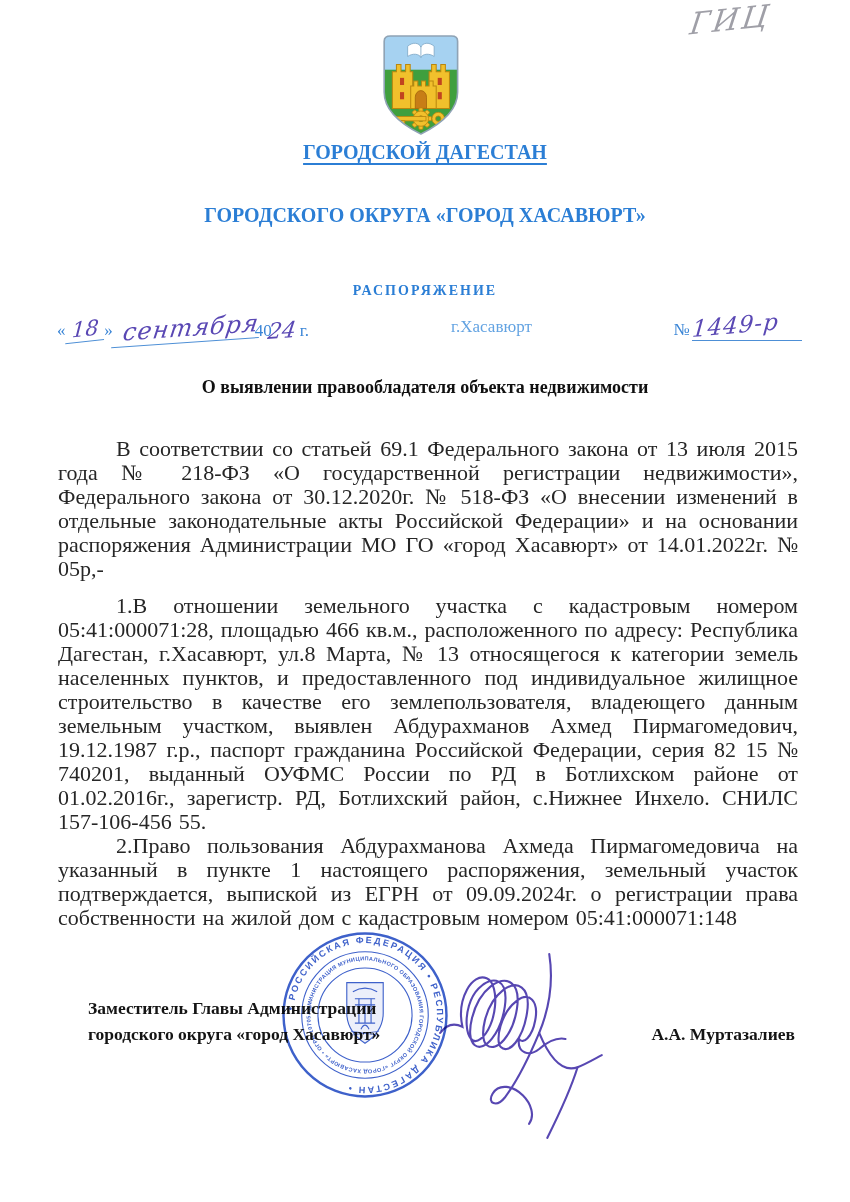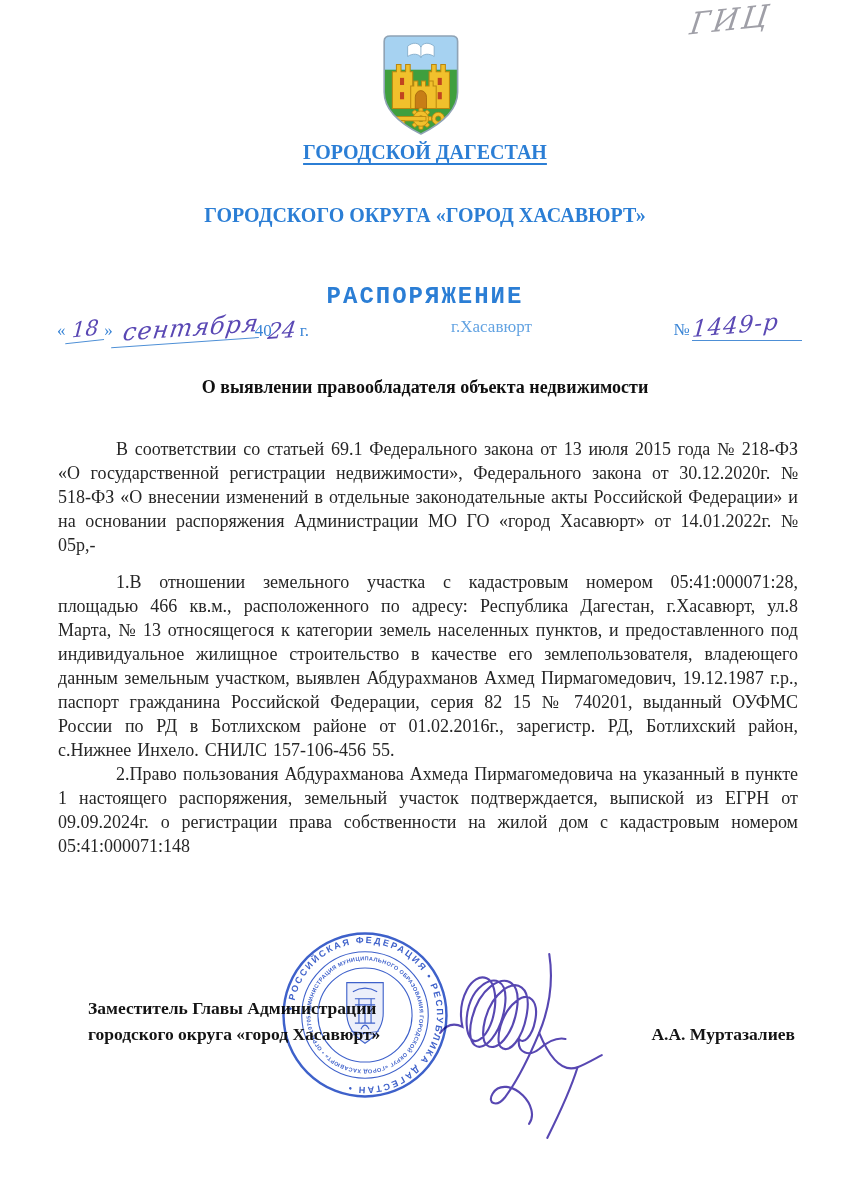--- a/index.html
+++ b/index.html
@@ -14,40 +14,40 @@
     font-family:"DejaVu Serif", serif;font-style:italic;
     transform:rotate(-6deg) skewX(-14deg);letter-spacing:3px;opacity:.85;
   }
   
   .emblem{left:50%;top:33px;transform:translateX(-55%);}
   
   .hdr{left:0;width:100%;text-align:center;color:#2b7ed5;font-weight:bold;}
   .h-republic{top:141px;font-size:20px;}
   .h-republic span{text-decoration:underline;text-underline-offset:4px;text-decoration-thickness:2px;}
   .h-org{top:202px;font-size:20px;line-height:27px;}
-  .h-doctype{top:283px;font-size:24px;letter-spacing:2px;font-family:Liberation Mono, monospace;}
+  .h-doctype{top:283px;font-size:14px;letter-spacing:2px;}
   
   .meta{top:314px;left:57px;right:48px;display:flex;justify-content:space-between;align-items:flex-start;font-size:17px;}
   .blue{color:#3a85d6;}
   .lightblue{color:#63a3e2;}
   .hand{
     font-family:"DejaVu Serif", serif;font-style:italic;color:#5a48b4;
     display:inline-block;transform:rotate(-4deg) skewX(-12deg);
   }
   .day{font-size:21px;border-bottom:1.5px solid #4d8fd6;padding:0 6px;transform:rotate(-6deg) skewX(-10deg);}
   .month{font-size:24px;border-bottom:1.5px solid #4d8fd6;padding:0 2px 0 10px;margin-right:-6px;letter-spacing:1px;}
   .year-hand{font-size:22px;position:relative;left:-4px;top:2px;}
   .num-group{display:inline-block;}
   .num-line{display:inline-block;border-bottom:1.5px solid #4d8fd6;min-width:110px;margin-left:2px;}
   .num-hand{font-size:23px;letter-spacing:1px;transform:rotate(-5deg) skewX(-10deg);position:relative;top:-2px;}
   .city{padding-top:3px;}
   
   .title{top:377px;left:0;width:100%;text-align:center;font-size:18px;font-weight:bold;color:#101010;}
   
-  .body{top:437px;left:58px;right:52px;font-size:18px;line-height:24px;text-align:justify;word-spacing:1.5px;}
+  .body{top:437px;left:58px;right:52px;font-size:22px;line-height:24px;text-align:justify;word-spacing:1.5px;}
   .body p{margin:0;text-indent:58px;}
   .body p.p1{margin-bottom:13px;}
   
   .sig{top:995px;left:88px;right:55px;display:flex;justify-content:space-between;font-weight:bold;font-size:17.5px;line-height:26px;color:#141414;}
   .sig .name{margin-top:26px;white-space:nowrap;text-align:center;}
   
   .stamp{left:280px;top:930px;mix-blend-mode:multiply;opacity:.92;}
   .ink{left:436px;top:944px;mix-blend-mode:multiply;}
 </style>
 </head>

